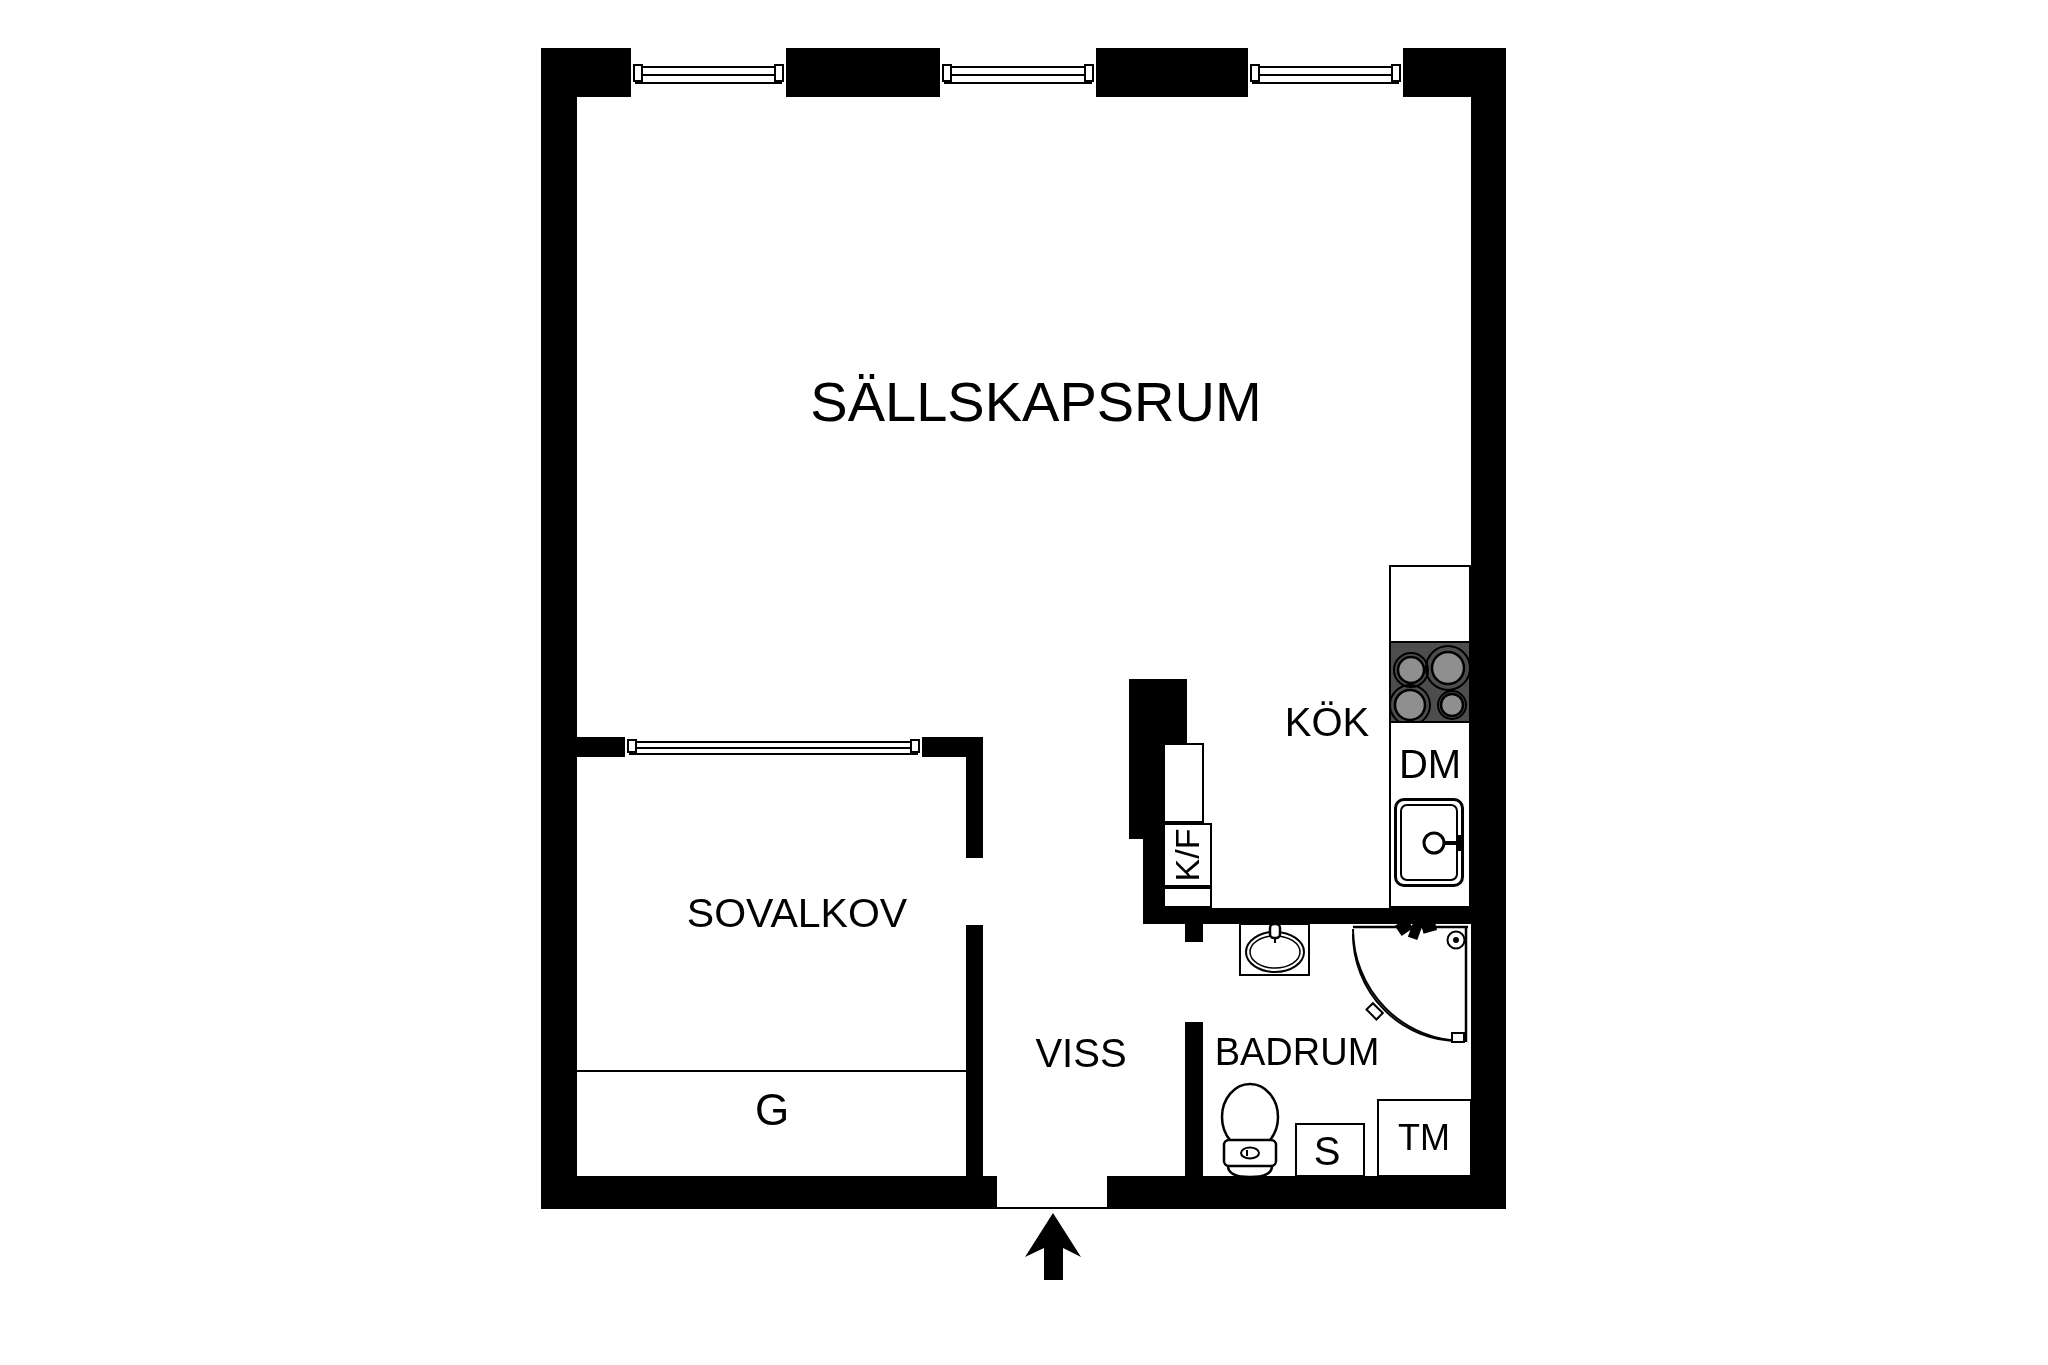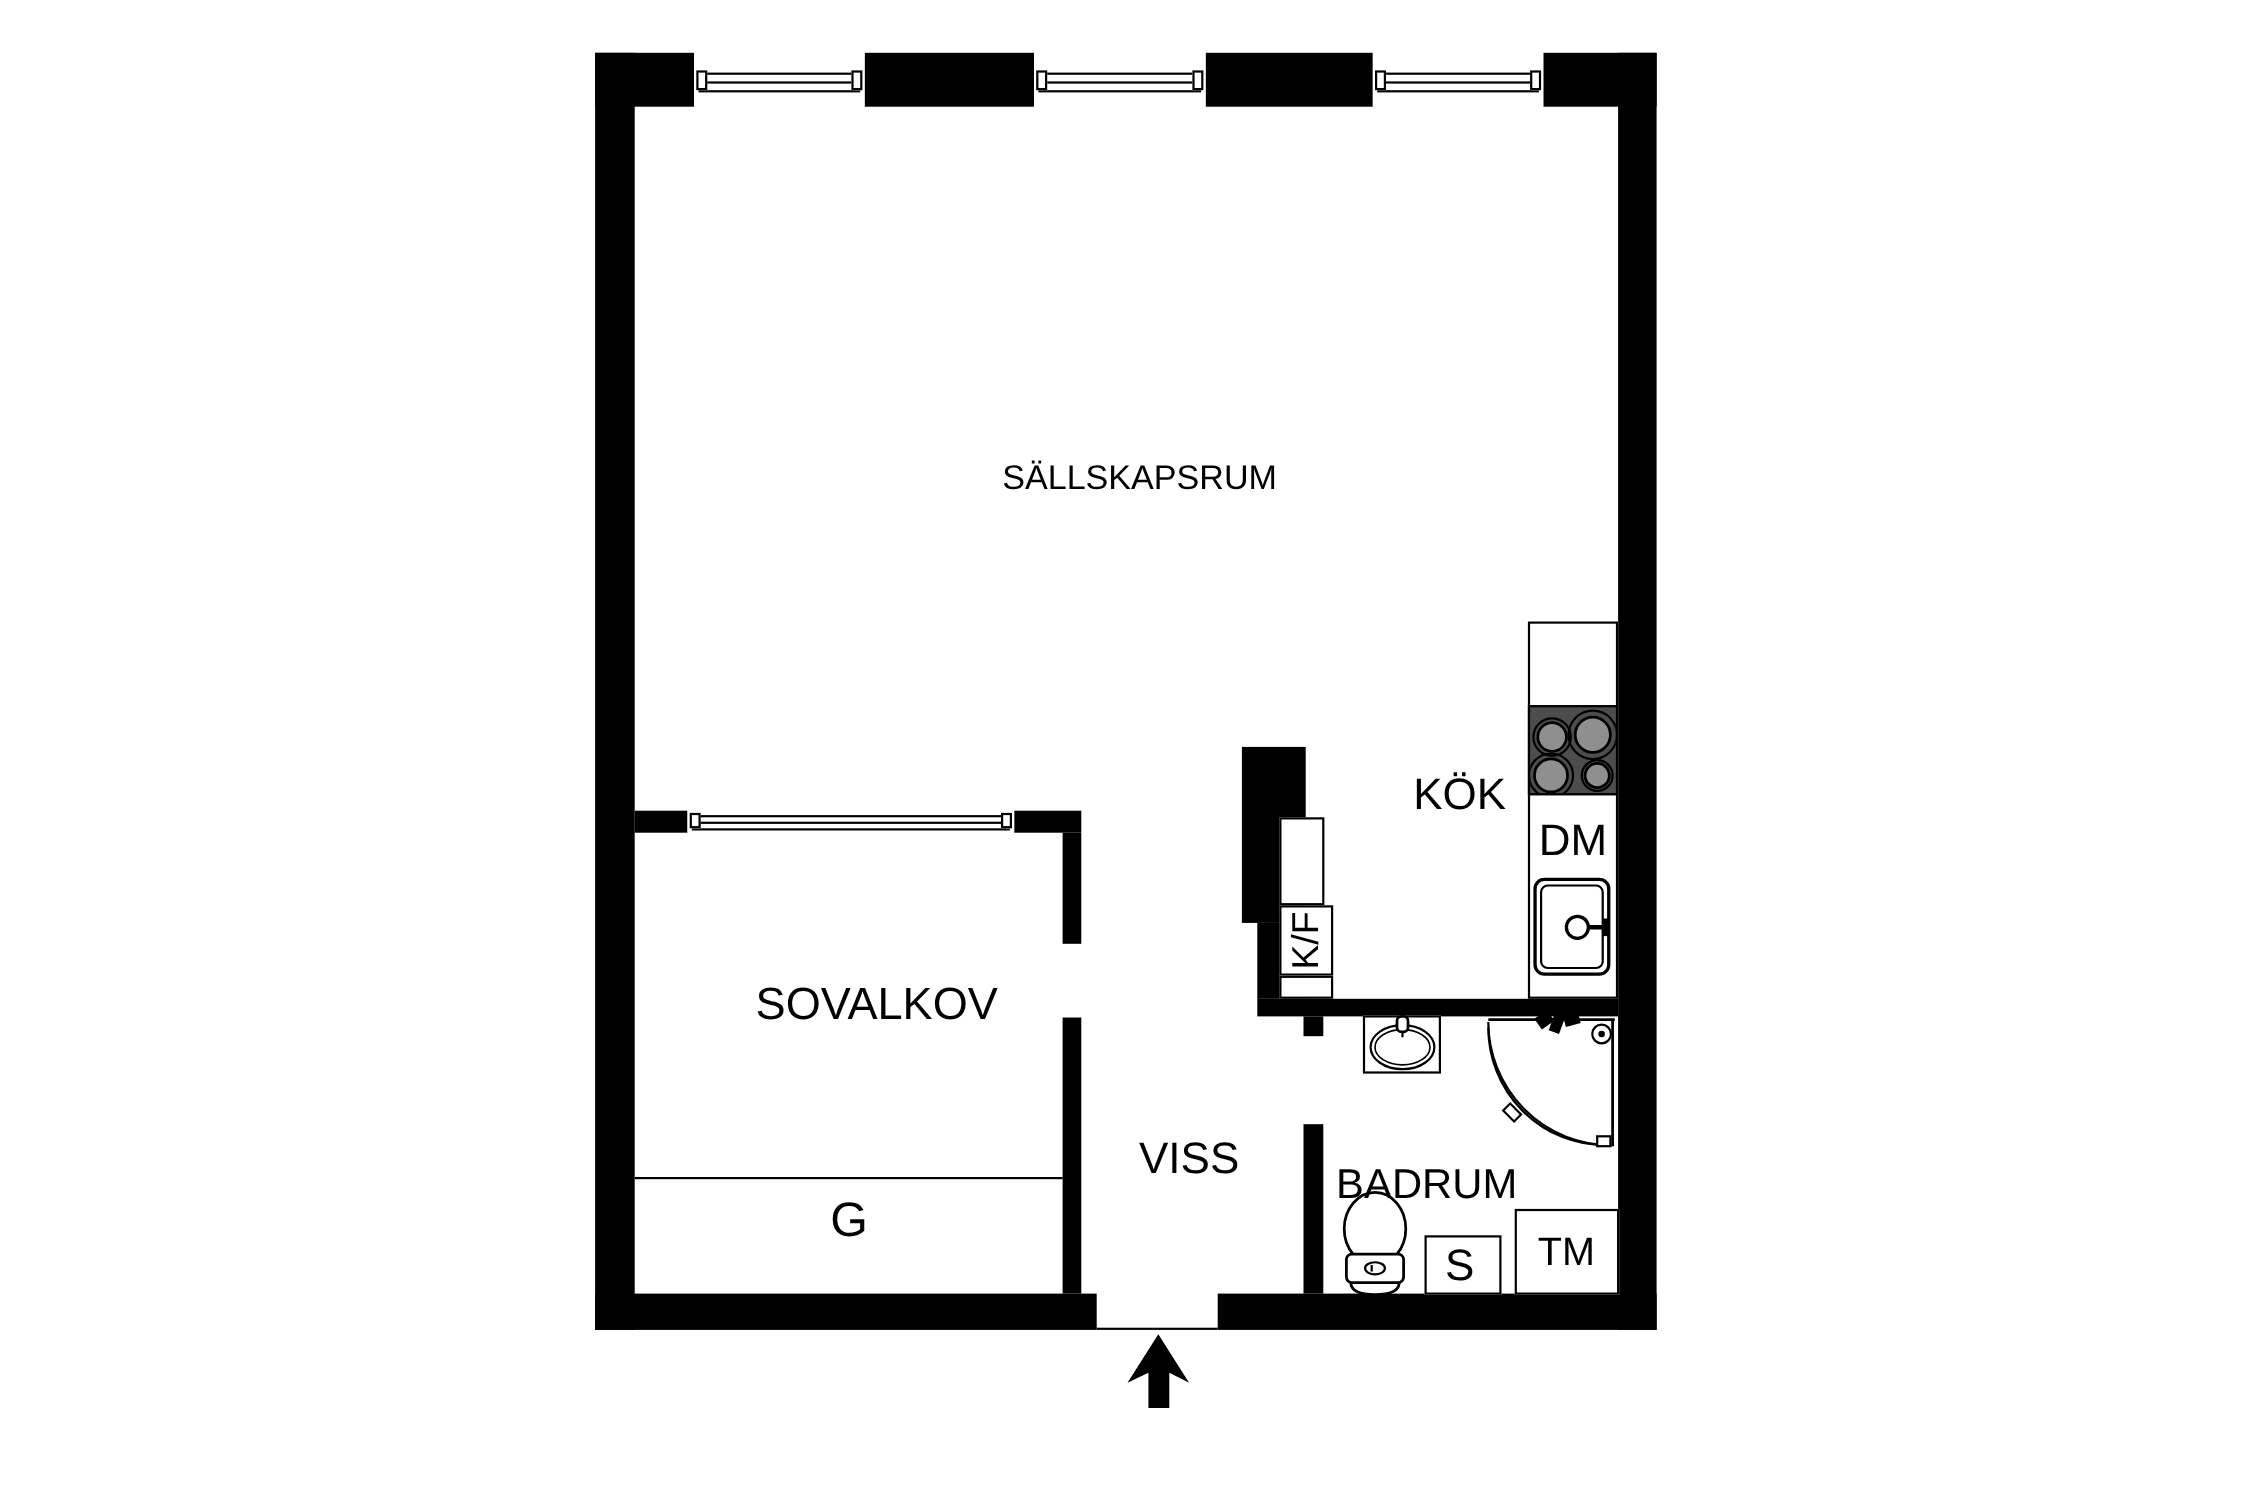--- a/index.html
+++ b/index.html
@@ -147,25 +147,25 @@
     <line class="stroke" x1="32" y1="70" x2="32" y2="76" stroke-width="2"></line>
   </svg>
 
   <div class="box" style="left:1295px;top:1123px;width:70px;height:54px;"></div>
   <div class="box" style="left:1377px;top:1099px;width:95px;height:78px;"></div>
 
   <svg class="svg-abs" style="left:1015px;top:1205px;" width="80" height="85" viewBox="0 0 80 85">
     <polygon class="fillb" points="38,8 66,52 48,43 48,75 29,75 29,43 10,52"></polygon>
   </svg>
 
-  <div class="label" style="left:1036px;top:402px;font-size:31px;margin-top:32px;">SÄLLSKAPSRUM</div>
+  <div class="label" style="left:1036px;top:402px;font-size:56px;">SÄLLSKAPSRUM</div>
   <div class="label" style="left:797px;top:913px;font-size:41px;">SOVALKOV</div>
   <div class="label" style="left:1291px;top:722px;font-size:40px;margin-left:36px;">KÖK</div>
   <div class="label" style="left:1081px;top:1053px;font-size:40px;">VISS</div>
-  <div class="label" style="left:1297px;top:1052px;font-size:38px;margin-top:25px;">BADRUM</div>
+  <div class="label" style="left:1297px;top:1052px;font-size:38px;">BADRUM</div>
 
   <div class="label" style="left:1430px;top:764px;font-size:40px;">DM</div>
   <div class="label" style="left:772px;top:1110px;font-size:44px;">G</div>
   <div class="label" style="left:1327px;top:1151px;font-size:40px;">S</div>
   <div class="label" style="left:1424px;top:1138px;font-size:36px;">TM</div>
 
 
 </div>
 
 </body></html>

